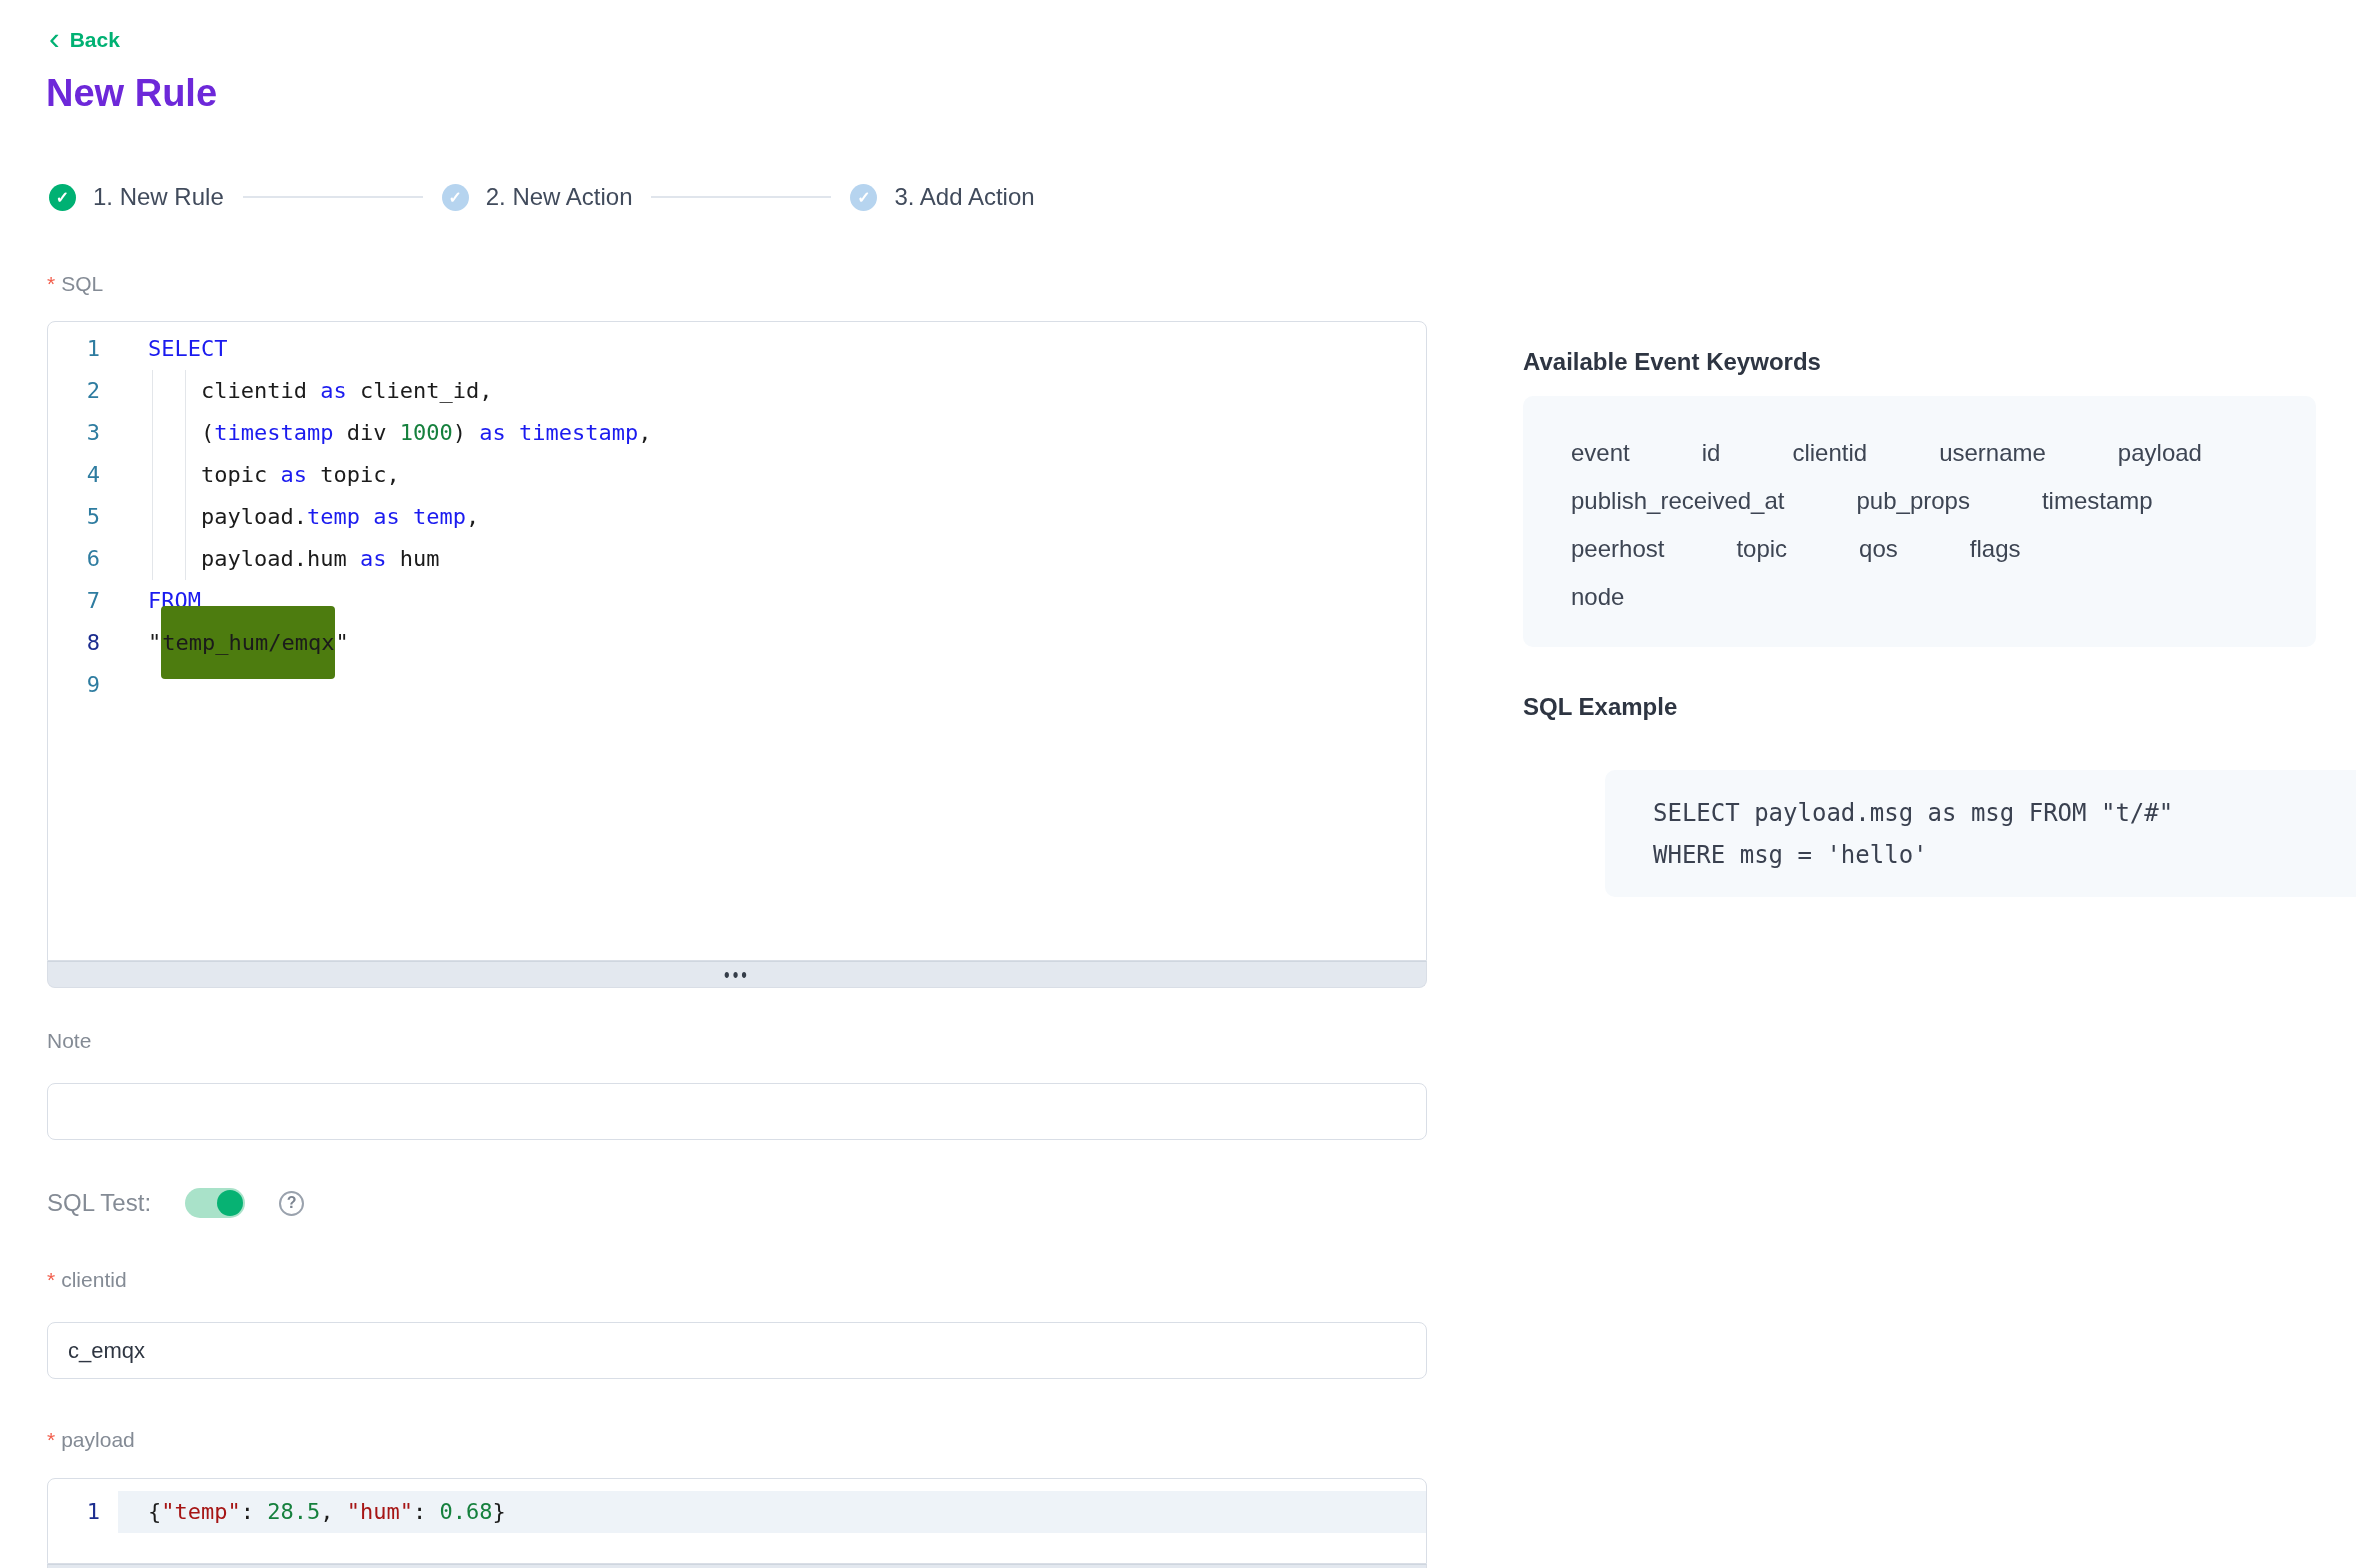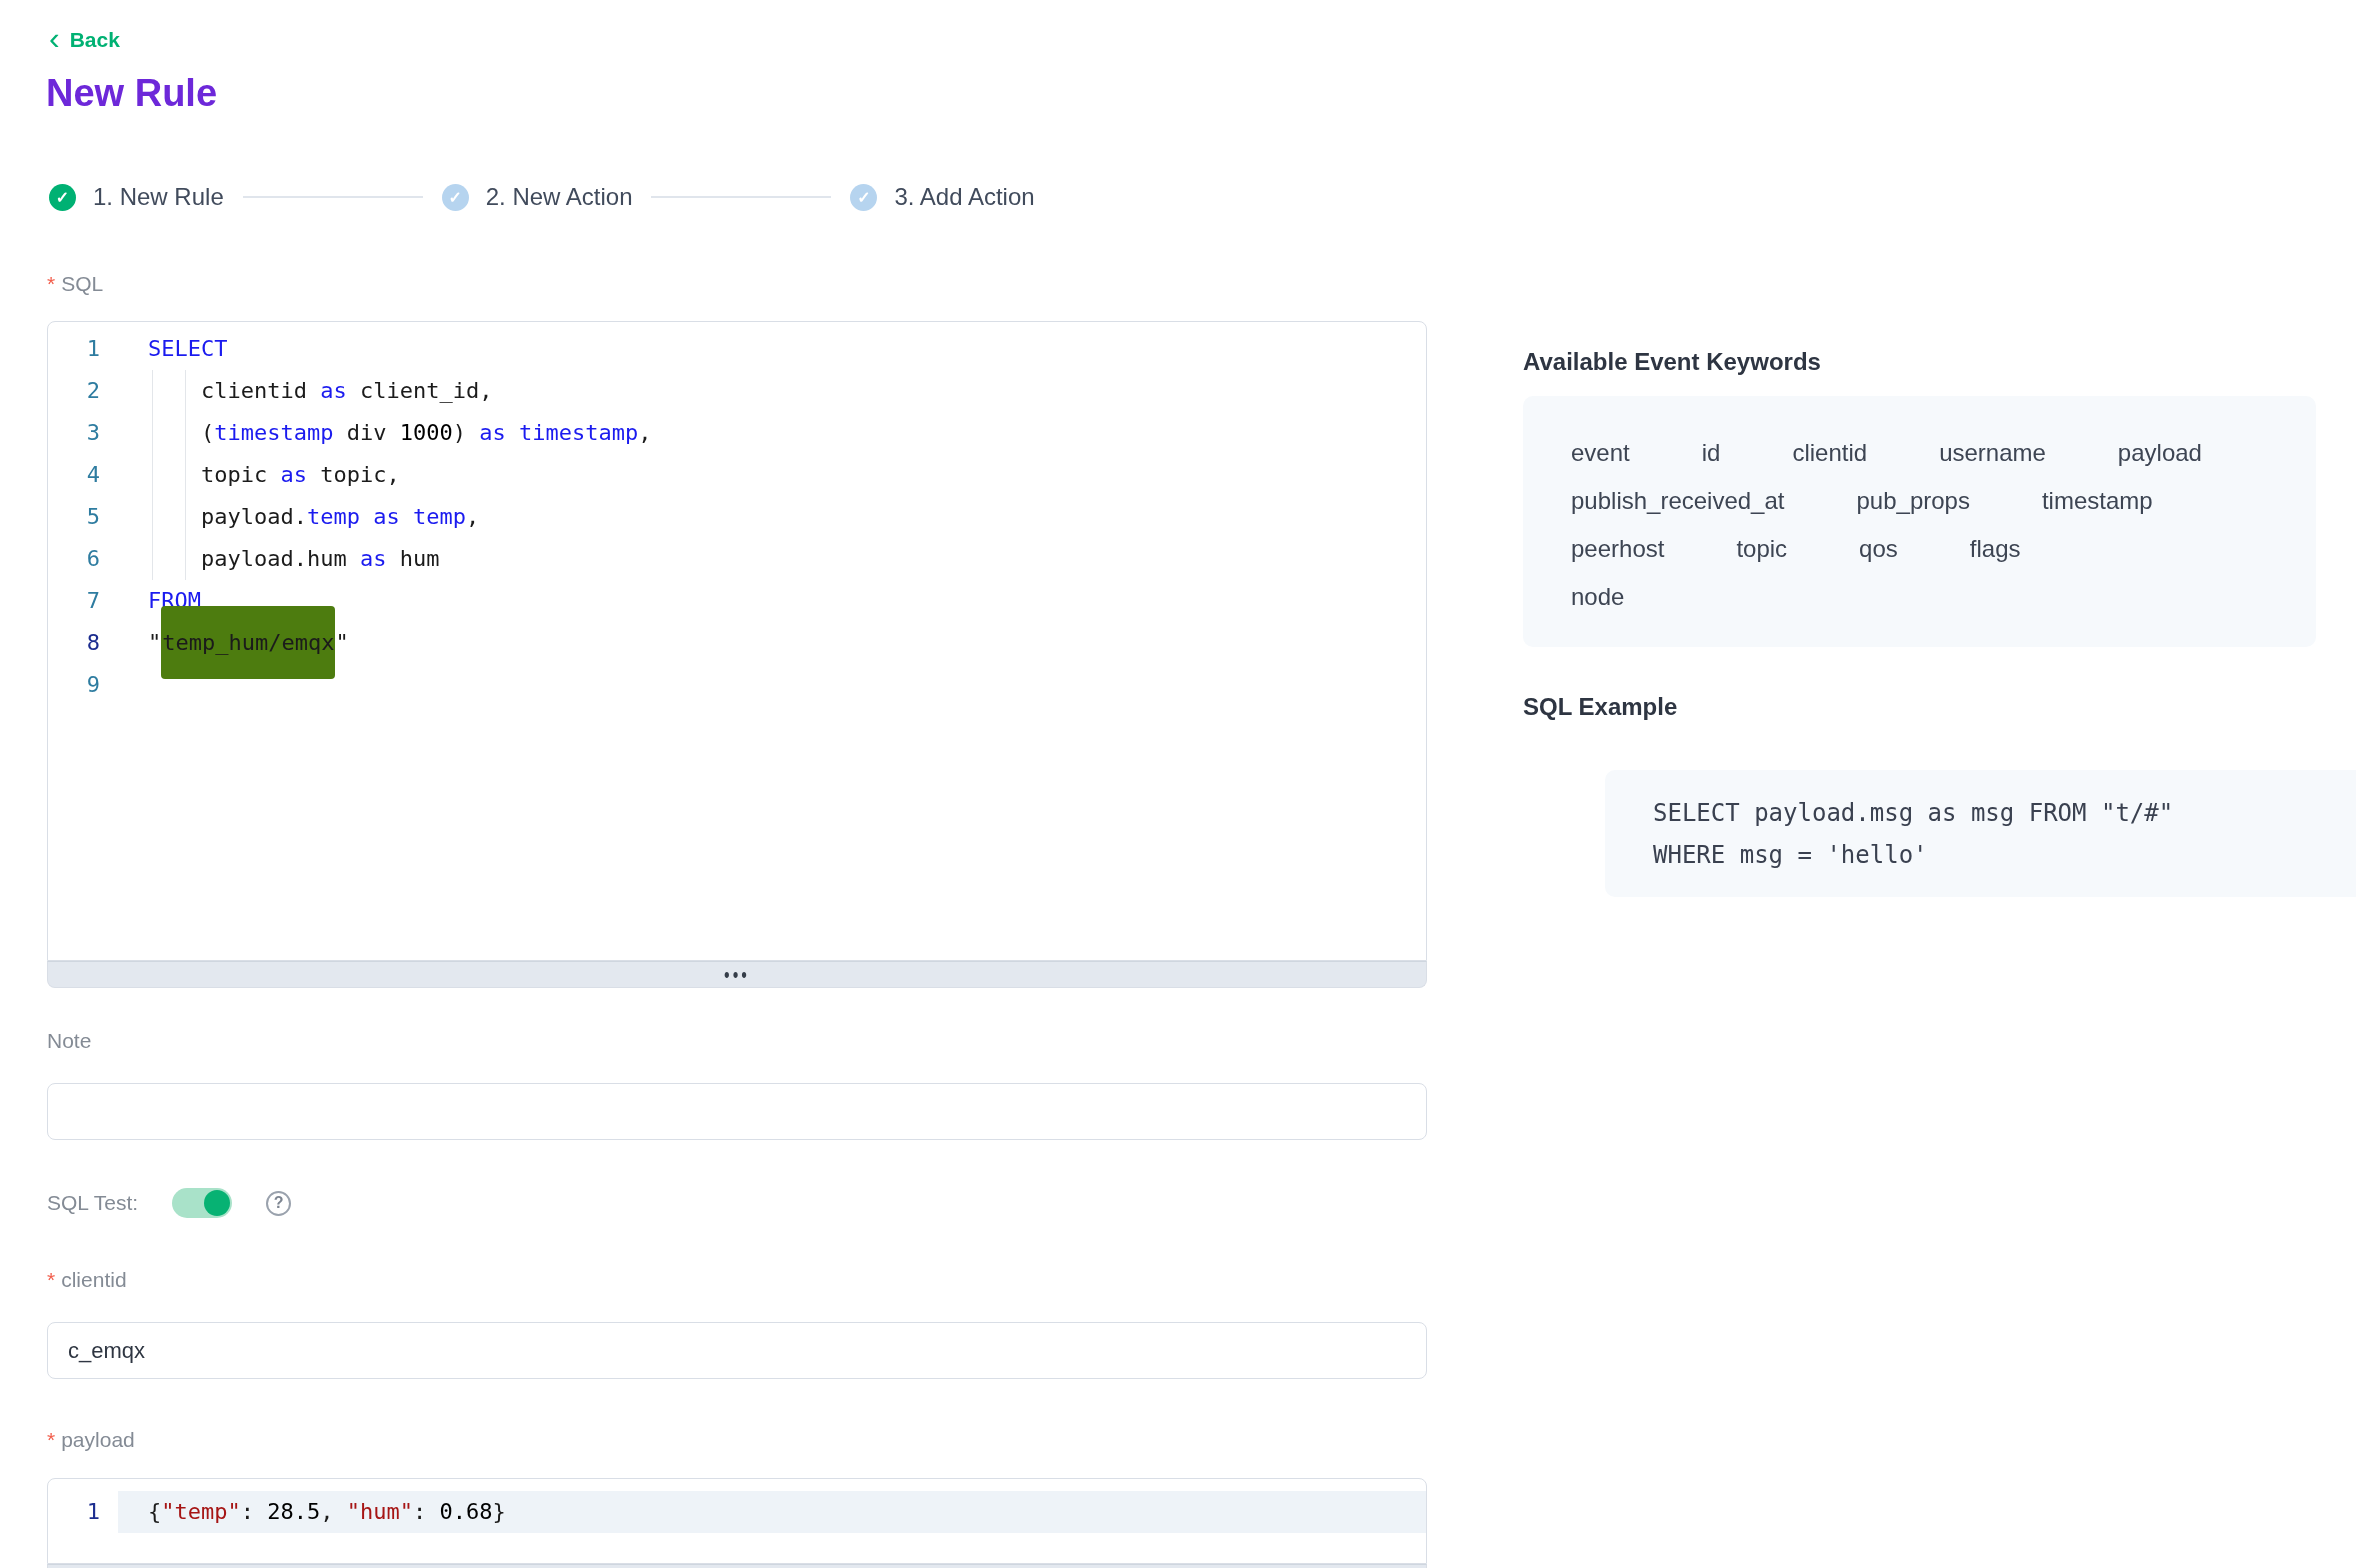--- a/index.html
+++ b/index.html
@@ -31,21 +31,21 @@
   .ed-main{position:relative;background:#fff;border:1px solid #d9dee6;
            border-radius:8px 8px 0 0;overflow:hidden;box-sizing:border-box;}
   .gutter{position:absolute;left:0;top:0;width:70px;}
   .code{position:absolute;left:70px;top:0;right:0;}
   .mono, .gut-num, .cl, .ex-line{font-family:"DejaVu Sans Mono","Liberation Mono",monospace;}
   .gut-num{height:42px;line-height:42px;text-align:right;padding-right:18px;font-size:22px;color:#2e7ca0;}
   .gut-num.active{color:#1c2d8f;}
   .cl{height:42px;line-height:42px;padding-left:30px;font-size:22px;white-space:pre;color:#1b1b1b;}
   .c-pl{color:#1b1b1b;}
   .c-kw{color:#1b1bef;}
-  .c-num{color:#000000;}
+  .c-num{color:#15803d;}
   .c-str{color:#a61515;}
   .c-hl{background:#4d7c0f;border-radius:4px;padding:24px 1px;}
   .guide{position:absolute;width:1px;background:#e3e6ea;}
   .ed-strip{height:27px;background:#e3e8ef;border:1px solid #d9dee6;border-top:1px solid #cfd6df;
             border-radius:0 0 8px 8px;display:flex;align-items:center;justify-content:center;
             box-sizing:border-box;cursor:row-resize;}
   .dots{font-size:16px;letter-spacing:3px;color:#353d49;transform:scaleY(1.35);line-height:1;}
 
   .sql-editor{top:321px;}
   .sql-editor .ed-main{height:640px;}
@@ -57,21 +57,21 @@
   .active-band{position:absolute;left:70px;right:0;top:12px;height:42px;background:#eef3f8;}
   .payload-editor .code{z-index:1;} .payload-editor .gutter{z-index:1;}
 
   
   .text-input{position:absolute;left:47px;width:1380px;height:57px;border:1px solid #d9dee6;
         border-radius:8px;font-size:22px;color:#2f3642;padding:0 20px;box-sizing:border-box;
         background:#fff;font-family:"Liberation Sans",sans-serif;outline:none;}
 
   
   .sqltest{position:absolute;left:47px;top:1188px;display:flex;align-items:center;gap:34px;}
-  .sqltest-label{font-size:21px;color:#848b95;}
+  .sqltest-label{font-size:24px;color:#848b95;}
   .toggle{width:60px;height:30px;border-radius:15px;background:#a9e2c9;position:relative;cursor:pointer;flex:none;}
   .knob{position:absolute;right:2px;top:2px;width:26px;height:26px;border-radius:50%;background:#07b273;}
   .help{width:25px;height:25px;border-radius:50%;border:2px solid #9aa2ad;color:#7d8591;
         font-size:16px;font-weight:700;display:flex;align-items:center;justify-content:center;
         box-sizing:border-box;cursor:pointer;}
 
   
   .side-title{position:absolute;left:1523px;margin:0;font-size:24px;font-weight:700;color:#2e3542;}
   .kw-box{position:absolute;left:1523px;top:396px;width:793px;height:251px;background:#f6f9fc;
         border-radius:10px;box-sizing:border-box;padding:33px 48px 0;}

